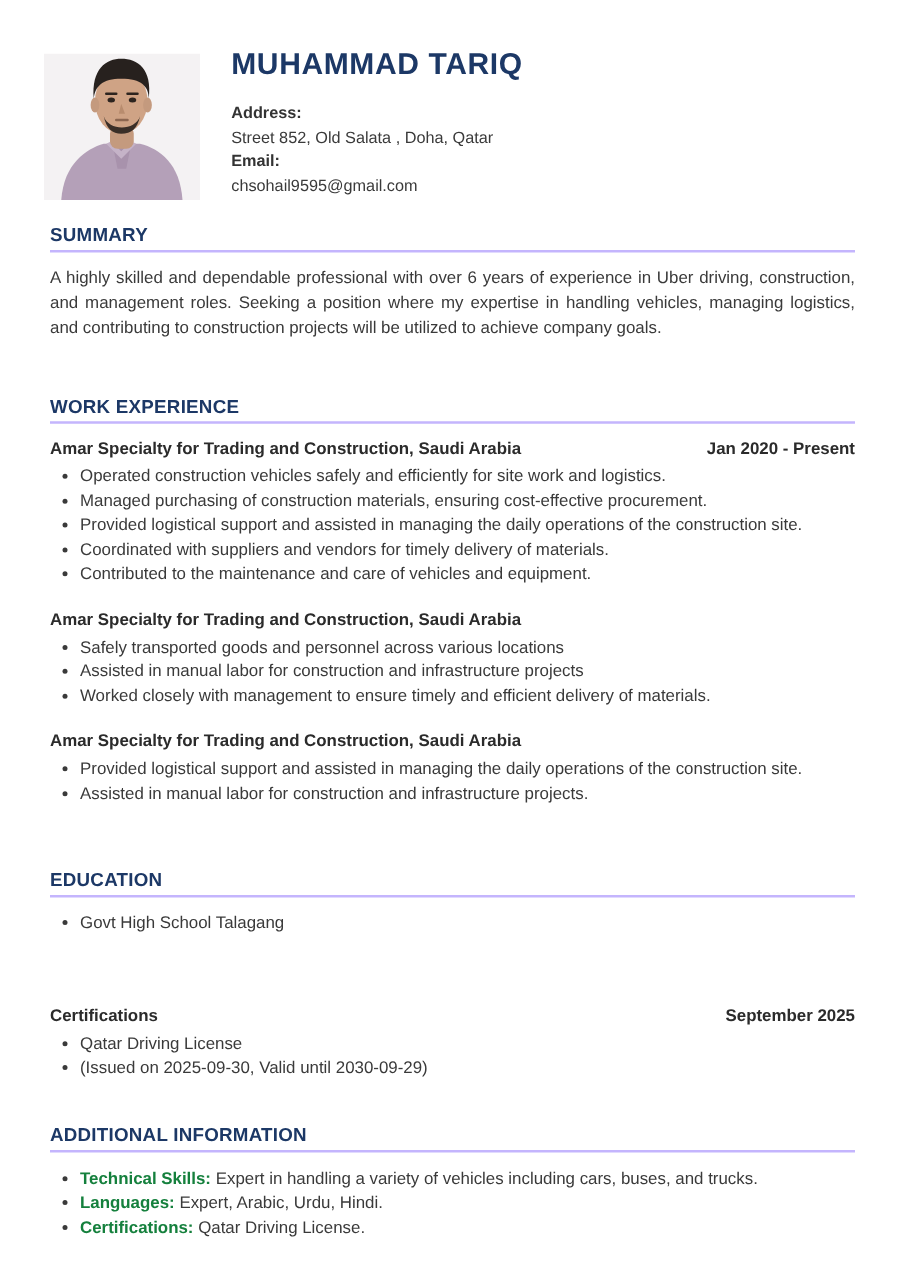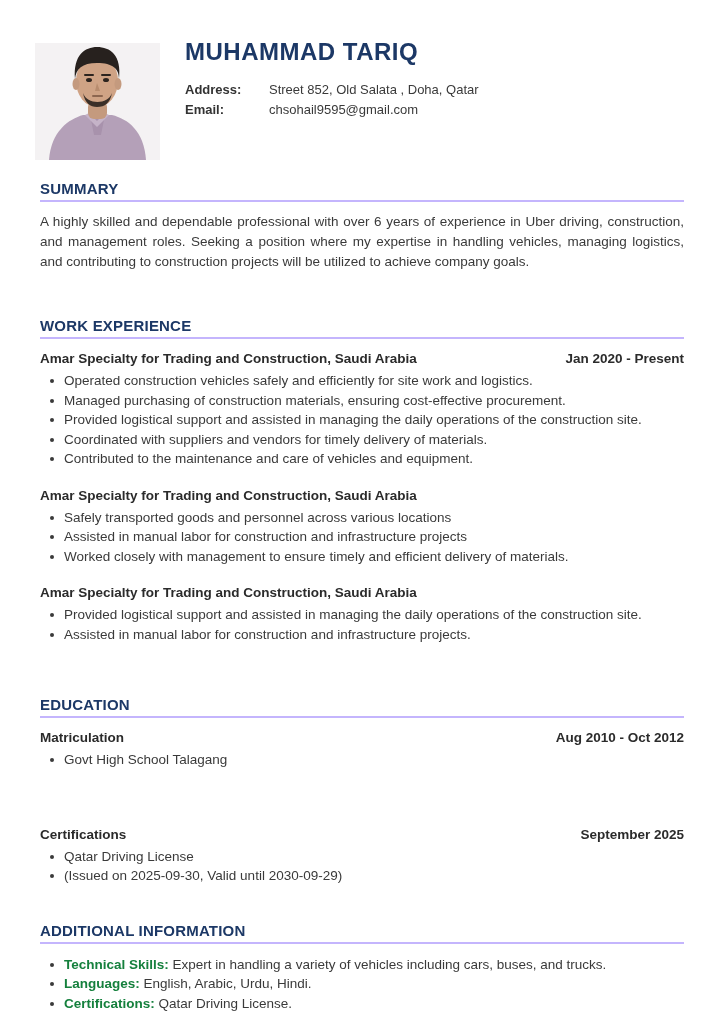--- a/index.html
+++ b/index.html
@@ -17,21 +17,21 @@
   .photo {
     width: 125px; height: 125px; flex: 0 0 125px;
     margin-left: -5px;
     overflow: hidden;
   }
   .header-info { margin-left: 25px; padding-top: 3px; }
   .name {
     font-size: 24px; font-weight: bold; letter-spacing: 0.5px;
     color: #1c3866; margin-bottom: 14px;
   }
-  .contact-row { display: flex; font-size: 13px; line-height: 19.5px; color: #333; }
+  .contact-row { display: flex; font-size: 13px; line-height: 19.5px; color: #333; flex-direction: column; }
   .contact-label { font-weight: bold; width: 84px; }
   .contact-value { color: #3a3a3a; }
 
   
   .section-heading {
     font-size: 15px; font-weight: bold; color: #1c3866;
     letter-spacing: 0.2px; padding-bottom: 3px;
     border-bottom: 2px solid #c4b5fd;
   }
   .section { margin-bottom: 0; }
@@ -158,24 +158,20 @@
         <li>Provided logistical support and assisted in managing the daily operations of the construction site.</li>
         <li>Assisted in manual labor for construction and infrastructure projects.</li>
       </ul>
     </div>
   </div>
 
   <div class="section sec-education">
     <div class="section-heading">EDUCATION</div>
 
     <div class="entry">
-      <div class="entry-head">
-        <span class="entry-title">Matriculation</span>
-        <span class="entry-dates">Aug 2010 - Oct 2012</span>
-      </div>
       <ul class="bullets">
         <li>Govt High School Talagang</li>
       </ul>
     </div>
 
     <div class="edu-gap"></div>
 
     <div class="entry">
       <div class="entry-head">
         <span class="entry-title">Certifications</span>
@@ -185,19 +181,19 @@
         <li>Qatar Driving License</li>
         <li>(Issued on 2025-09-30, Valid until 2030-09-29)</li>
       </ul>
     </div>
   </div>
 
   <div class="section sec-additional">
     <div class="section-heading">ADDITIONAL INFORMATION</div>
     <ul class="bullets">
       <li><span class="add-label">Technical Skills:</span><span> Expert in handling a variety of vehicles including cars, buses, and trucks.</span></li>
-      <li><span class="add-label">Languages:</span><span> English, Arabic, Urdu, Hindi.</span></li>
+      <li><span class="add-label">Languages:</span><span> Expert, Arabic, Urdu, Hindi.</span></li>
       <li><span class="add-label">Certifications:</span><span> Qatar Driving License.</span></li>
 
     </ul>
   </div>
 
 </div>
 
 </body></html>

